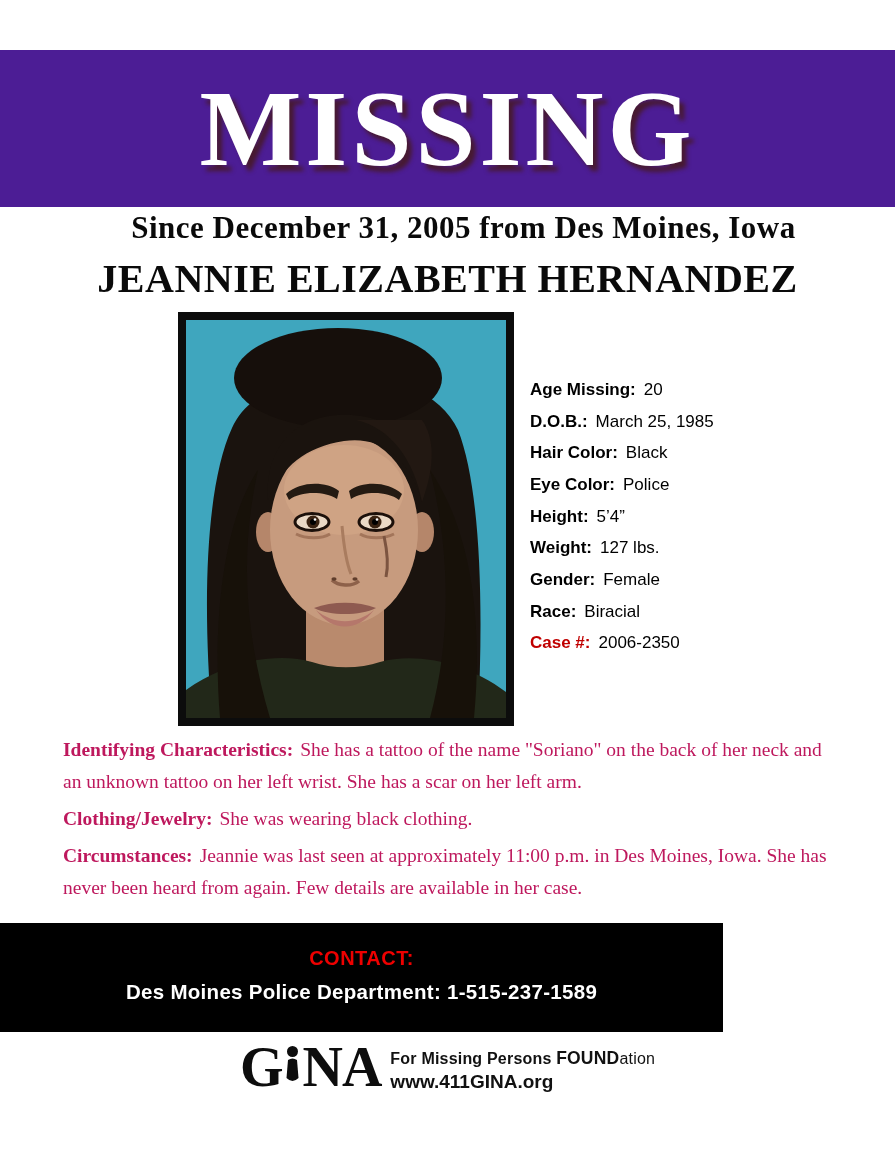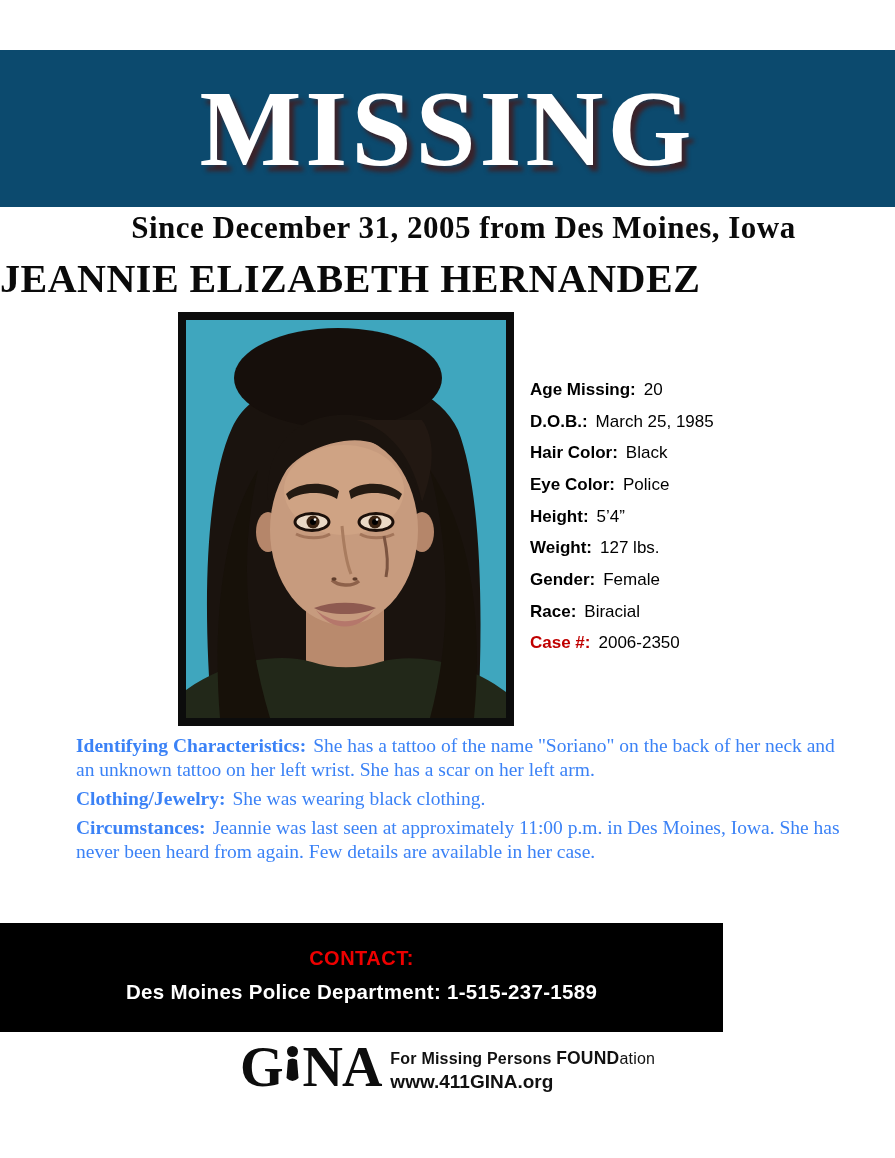--- a/index.html
+++ b/index.html
@@ -3,55 +3,55 @@
 <meta charset="utf-8">
 <style>
   html,body{margin:0;padding:0;background:#ffffff;}
   #poster{
     position:relative;width:895px;height:1158px;background:#ffffff;
     font-family:"Liberation Serif",serif;overflow:hidden;
   }
   
   .banner{
     position:absolute;left:0;top:50px;width:895px;height:157px;
-    background:#0c4a6e;display:flex;align-items:center;justify-content:center;
+    background:#4c1d95;display:flex;align-items:center;justify-content:center;
   }
   .banner h1{
     margin:0;color:#ffffff;font-weight:bold;font-size:108px;line-height:1;
     letter-spacing:4px;font-family:"Liberation Serif",serif;
     text-shadow:5px 6px 4px rgba(70,25,25,.8);
   }
   
   .subtitle{
     position:absolute;left:16px;top:210px;width:895px;text-align:center;
     font-weight:bold;font-size:31px;color:#0a0a0a;letter-spacing:.5px;
   }
   .pname{
-    position:absolute;left:0;top:255px;width:895px;
+    position:absolute;left:0;top:255px;width:895px;text-align:center;
     font-weight:bold;font-size:40px;color:#0a0a0a;letter-spacing:.5px;
   }
   
   .photo{
     position:absolute;left:178px;top:312px;width:336px;height:414px;
     border:8px solid #0c0c0c;box-sizing:border-box;background:#3fa6be;
   }
   .photo svg{display:block;width:100%;height:100%;}
   
   .details{
     position:absolute;left:530px;top:374px;width:330px;
     font-family:"Liberation Sans",sans-serif;font-size:17px;color:#000;
   }
   .drow{height:31.7px;display:flex;align-items:center;}
   .dlabel{font-weight:bold;white-space:pre;}
   .dvalue{margin-left:8px;white-space:pre;}
   .drow.case .dlabel{color:#c00000;}
   
   .paras{
     position:absolute;left:63px;top:734px;width:771px;
-    font-size:19.5px;line-height:24px;color:#3b82f6;margin-left:13px;
+    font-size:19.5px;line-height:32px;color:#be185d;
   }
   .paras p{margin:0 0 5px 0;}
   .plabel{font-weight:bold;margin-right:7px;}
   
   .contact{
     position:absolute;left:0;top:923px;width:723px;height:109px;background:#000000;
     text-align:center;font-family:"Liberation Sans",sans-serif;
   }
   .contact .chead{
     margin-top:24px;font-weight:bold;font-size:20px;color:#ee0000;letter-spacing:.5px;

